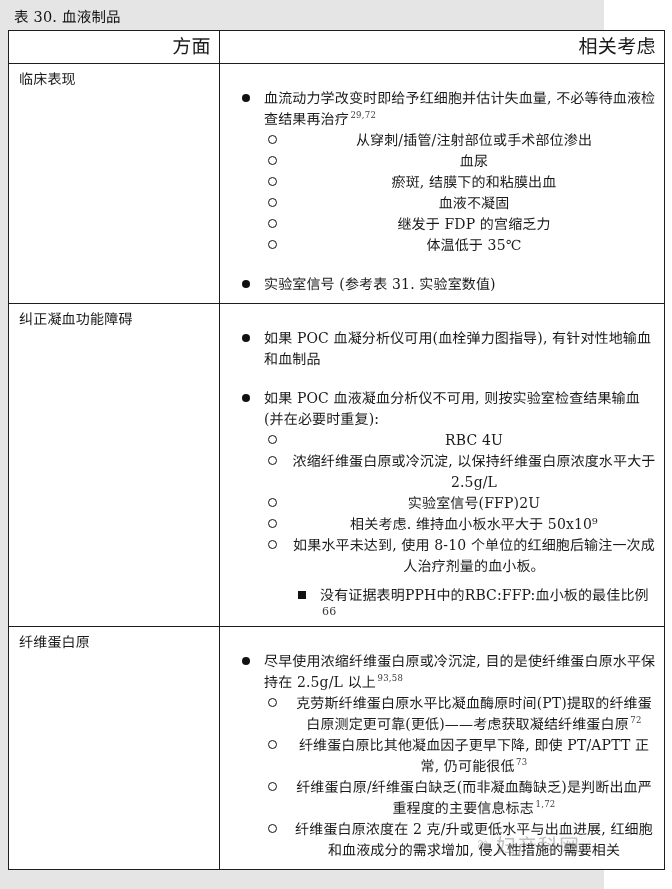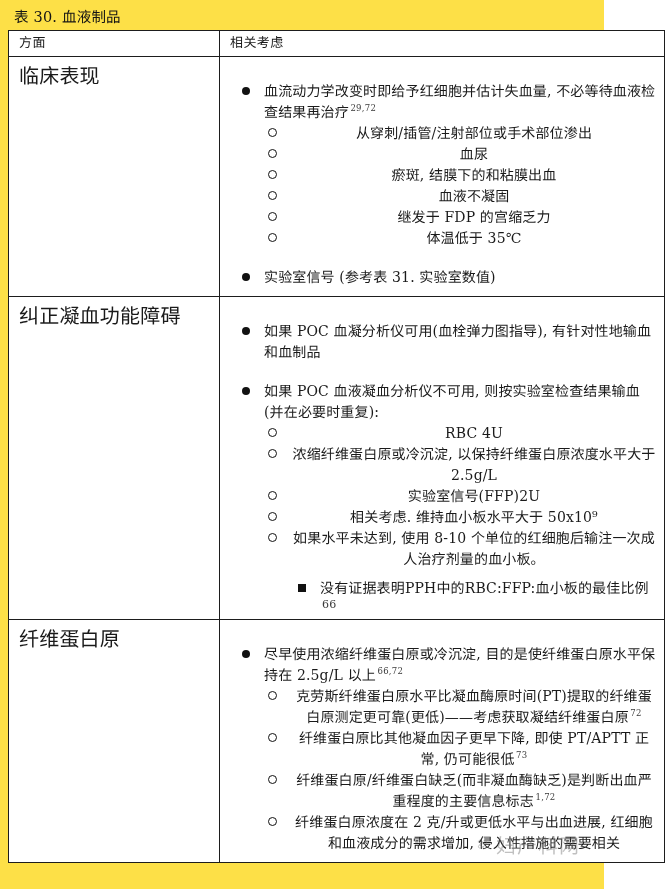--- a/index.html
+++ b/index.html
@@ -15,21 +15,21 @@
     font-family: "DejaVu Serif", "Liberation Serif", serif;
     color: #1a1a1a;
     -webkit-font-smoothing: antialiased;
   }
   #page {
     position: relative;
     width: 604px;
     height: 889px;
     box-sizing: border-box;
     padding: 6px 8px 0 8px;
-    background: #fde047;
+    background: #e5e5e5;
   }
   
   .caption {
     font-size: 14.5px;
     line-height: 1.25;
     letter-spacing: 0.2px;
     margin: 2px 0 4px 6px;
     color: #141414;
     white-space: nowrap;
   }
@@ -44,28 +44,29 @@
     border: 1px solid #1d1d1d;
     vertical-align: top;
     padding: 0;
     background: #ffffff;
   }
   col.c1 { width: 211px; }
   col.c2 { width: 445px; }
 
   .hdr-cell {
     padding: 4px 8px 5px 10px;
-    font-size: 13px;
+    font-size: 19px;
     line-height: 1.2;
     letter-spacing: 0.4px;
     white-space: nowrap;
+    text-align: right;
   }
   .aspect-cell {
     padding: 7px 6px 6px 10px;
-    font-size: 20px;
+    font-size: 14px;
     line-height: 1.25;
     letter-spacing: 0.2px;
     white-space: nowrap;
   }
   .cons-cell {
     padding: 6px 8px 8px 4px;
   }
 
   
   ul.lvl {
@@ -279,21 +280,21 @@
       </tr>
       <tr>
         <td>
             <div class="aspect-cell">纤维蛋白原</div>
           </td>
         <td>
             <div class="cons-cell">
               <ul class="lvl lvl1">
                 <li class="item b1">
                   <span class="mk"></span>
-                  <span class="txt">尽早使用浓缩纤维蛋白原或冷沉淀, 目的是使纤维蛋白原水平保持在 2.5g/L 以上<sup class="cite">66,72</sup></span>
+                  <span class="txt">尽早使用浓缩纤维蛋白原或冷沉淀, 目的是使纤维蛋白原水平保持在 2.5g/L 以上<sup class="cite">93,58</sup></span>
                 </li>
                 <li class="item b2">
                   <span class="mk"></span>
                   <span class="txt">克劳斯纤维蛋白原水平比凝血酶原时间(PT)提取的纤维蛋白原测定更可靠(更低)——考虑获取凝结纤维蛋白原<sup class="cite">72</sup></span>
                 </li>
                 <li class="item b2">
                   <span class="mk"></span>
                   <span class="txt">纤维蛋白原比其他凝血因子更早下降, 即使 PT/APTT 正常, 仍可能很低<sup class="cite">73</sup></span>
                 </li>
                 <li class="item b2">

